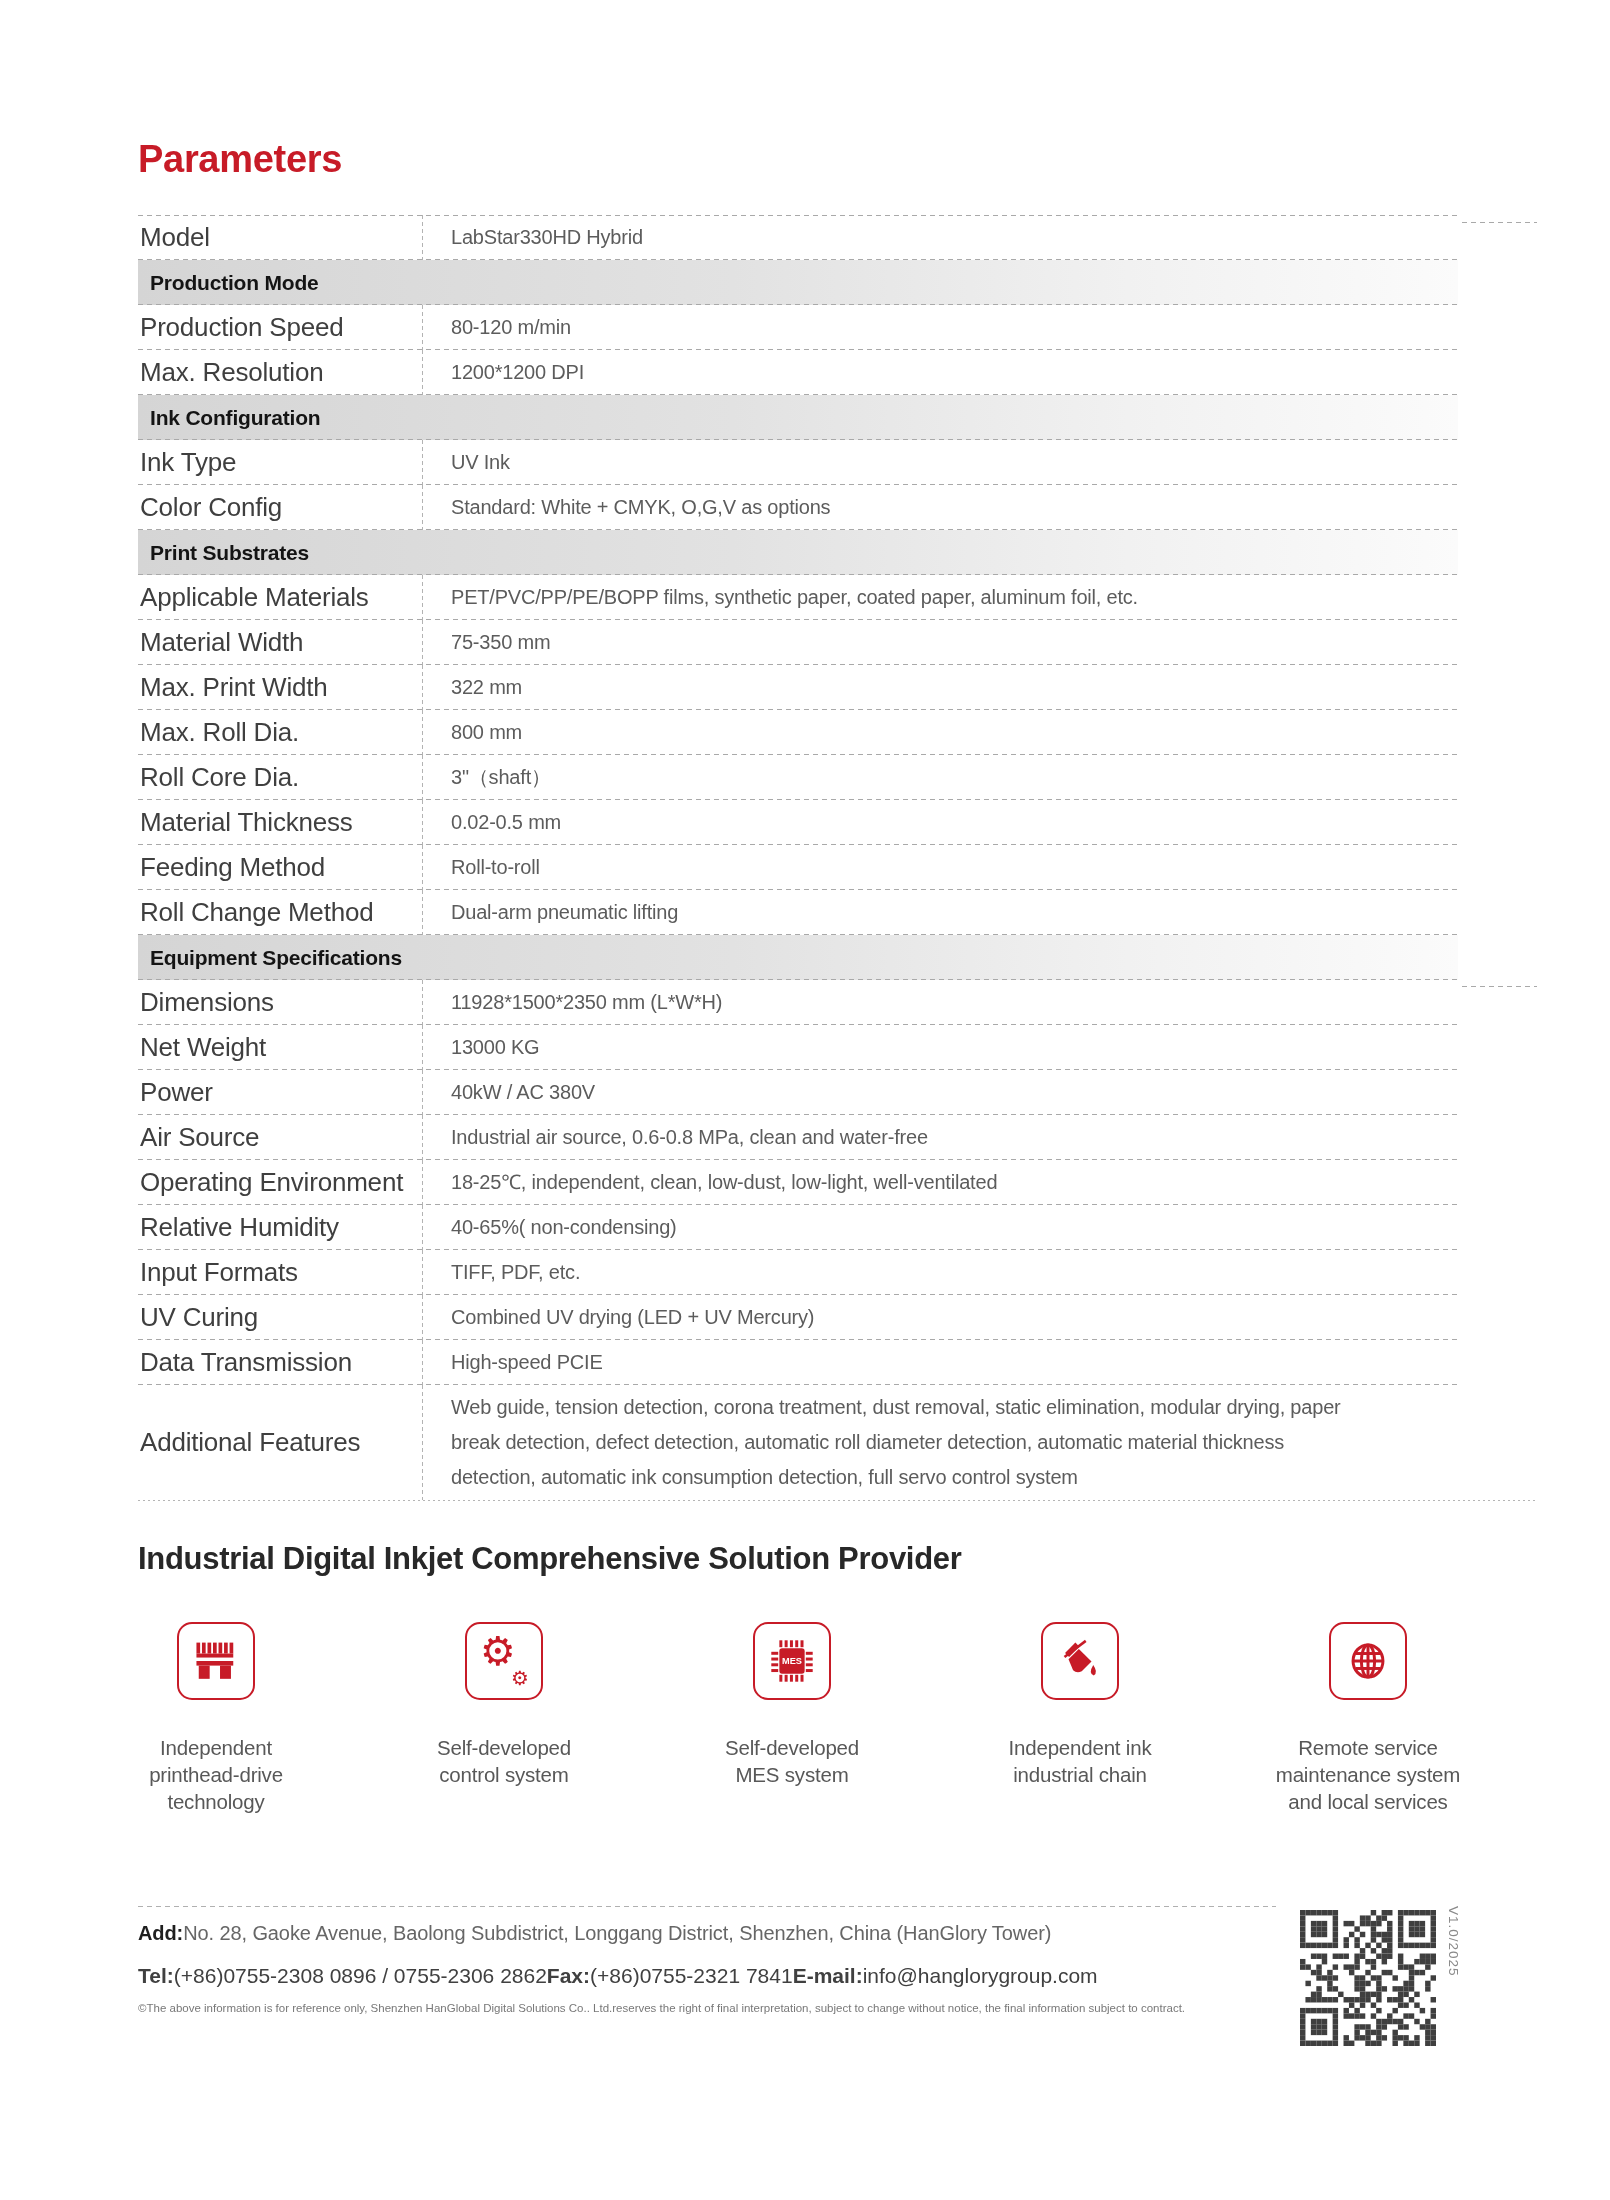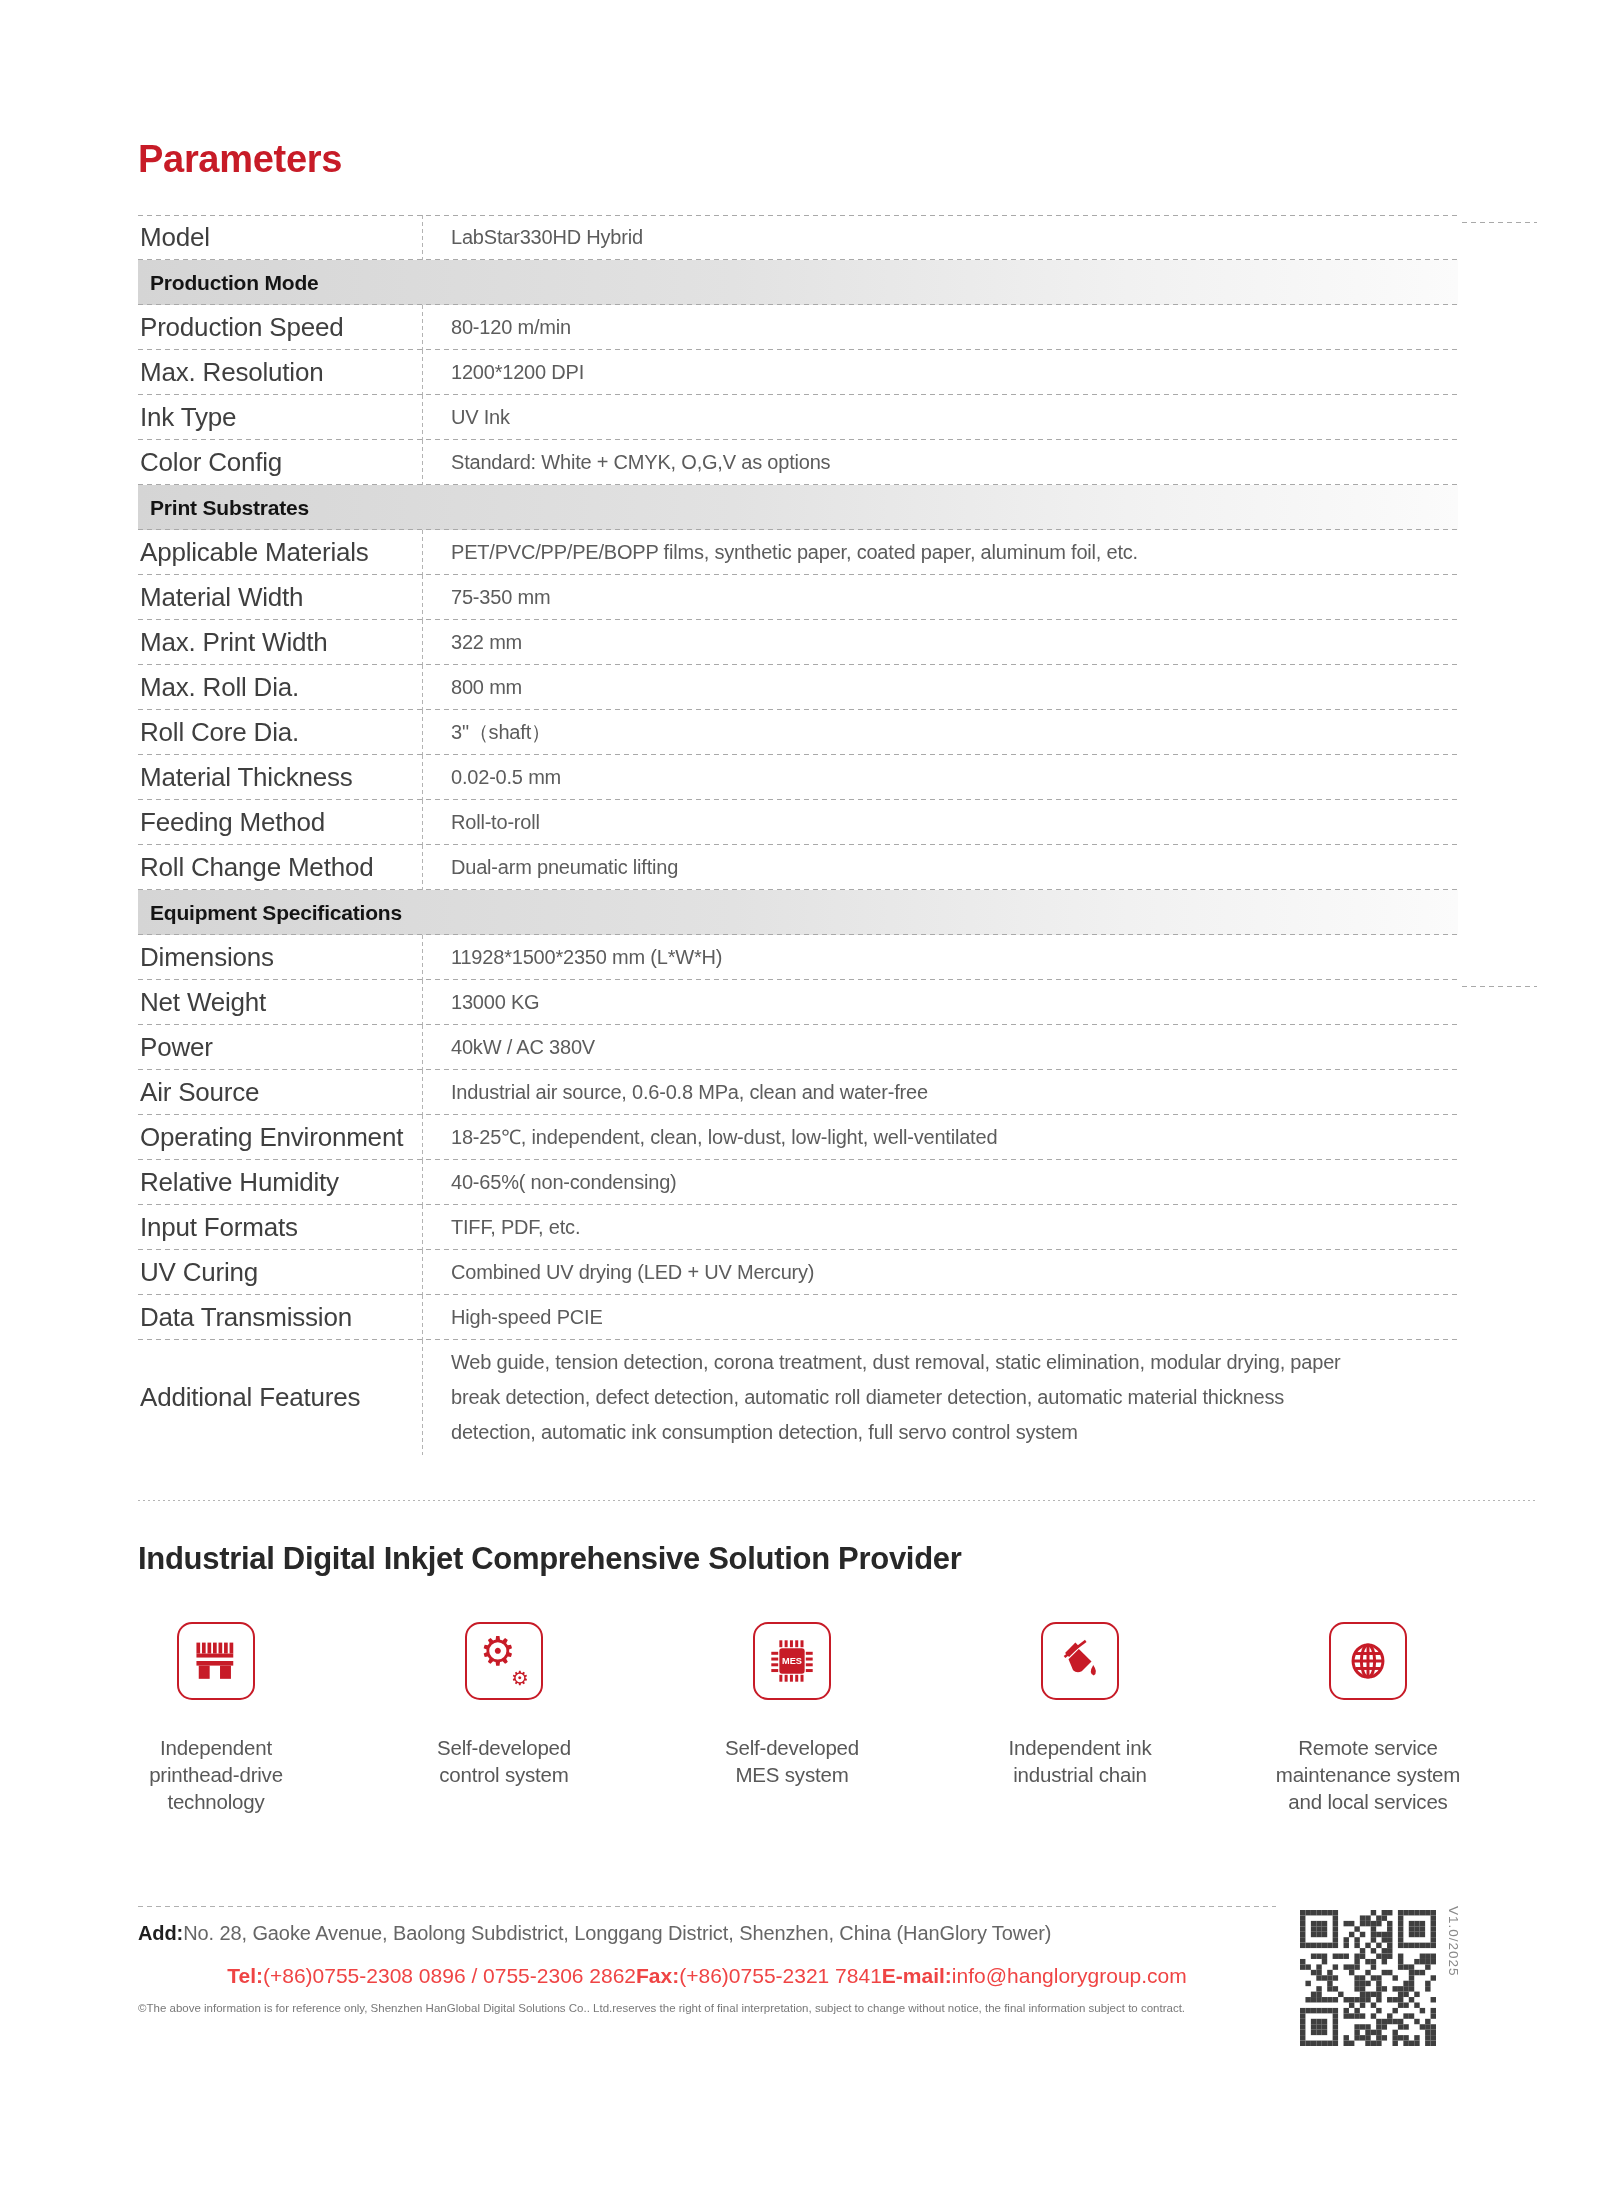--- a/index.html
+++ b/index.html
@@ -88,21 +88,21 @@
   .footer{position:absolute;left:138px;top:1897px;width:1138px;}
   .footer-top{display:flex;justify-content:space-between;align-items:baseline;}
   .company{font-size:25px;font-weight:bold;color:#1b1b1b;letter-spacing:-0.2px;}
   .website{font-size:21.5px;color:#666;}
   .footer-divider{
     margin-top:9px;height:1px;
     background:repeating-linear-gradient(90deg,#b0b0b0 0 5px,transparent 5px 9px);
   }
   .footer-line{margin-top:13px;font-size:20px;line-height:27px;color:#666;letter-spacing:-0.1px;}
   .footer-line b{color:#1f1f1f;}
-  .contact-line{margin-top:15px;display:flex;justify-content:center;font-size:21px;line-height:27px;color:#ef4444;}
+  .contact-line{margin-top:15px;display:flex;justify-content:flex-start;font-size:21px;line-height:27px;color:#404040;}
   .copyright{margin-top:13px;font-size:11.5px;color:#787878;letter-spacing:0;}
   .qr{position:absolute;left:1300px;top:1910px;width:136px;height:136px;}
   .version{
     position:absolute;left:1446px;top:1906px;
     writing-mode:vertical-rl;
     font-size:13.5px;color:#8a8a8a;letter-spacing:1px;
   }
 </style>
 </head>
 <body>
@@ -118,20 +118,21 @@
       </div>
       <div class="row section-row">Production Mode</div>
       <div class="row data-row">
         <div class="cell-label">Production Speed</div>
         <div class="cell-value">80-120 m/min</div>
       </div>
       <div class="row data-row">
         <div class="cell-label">Max. Resolution</div>
         <div class="cell-value">1200*1200 DPI</div>
       </div>
+      <div class="row section-row">Ink Configuration</div>
       <div class="row data-row">
         <div class="cell-label">Ink Type</div>
         <div class="cell-value">UV Ink</div>
       </div>
       <div class="row data-row">
         <div class="cell-label">Color Config</div>
         <div class="cell-value">Standard: White + CMYK, O,G,V as options</div>
       </div>
       <div class="row section-row">Print Substrates</div>
       <div class="row data-row">

